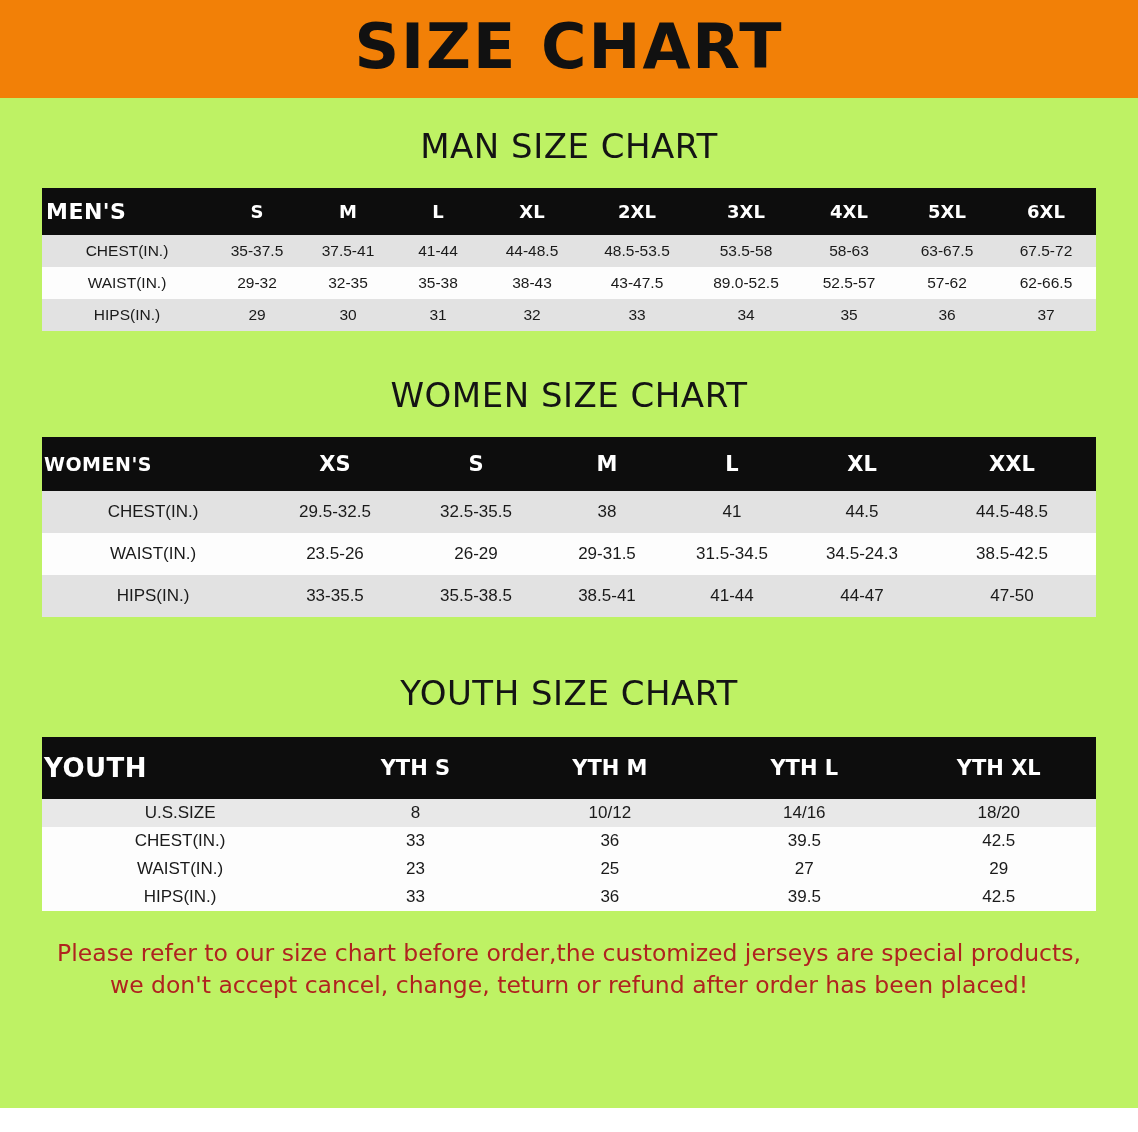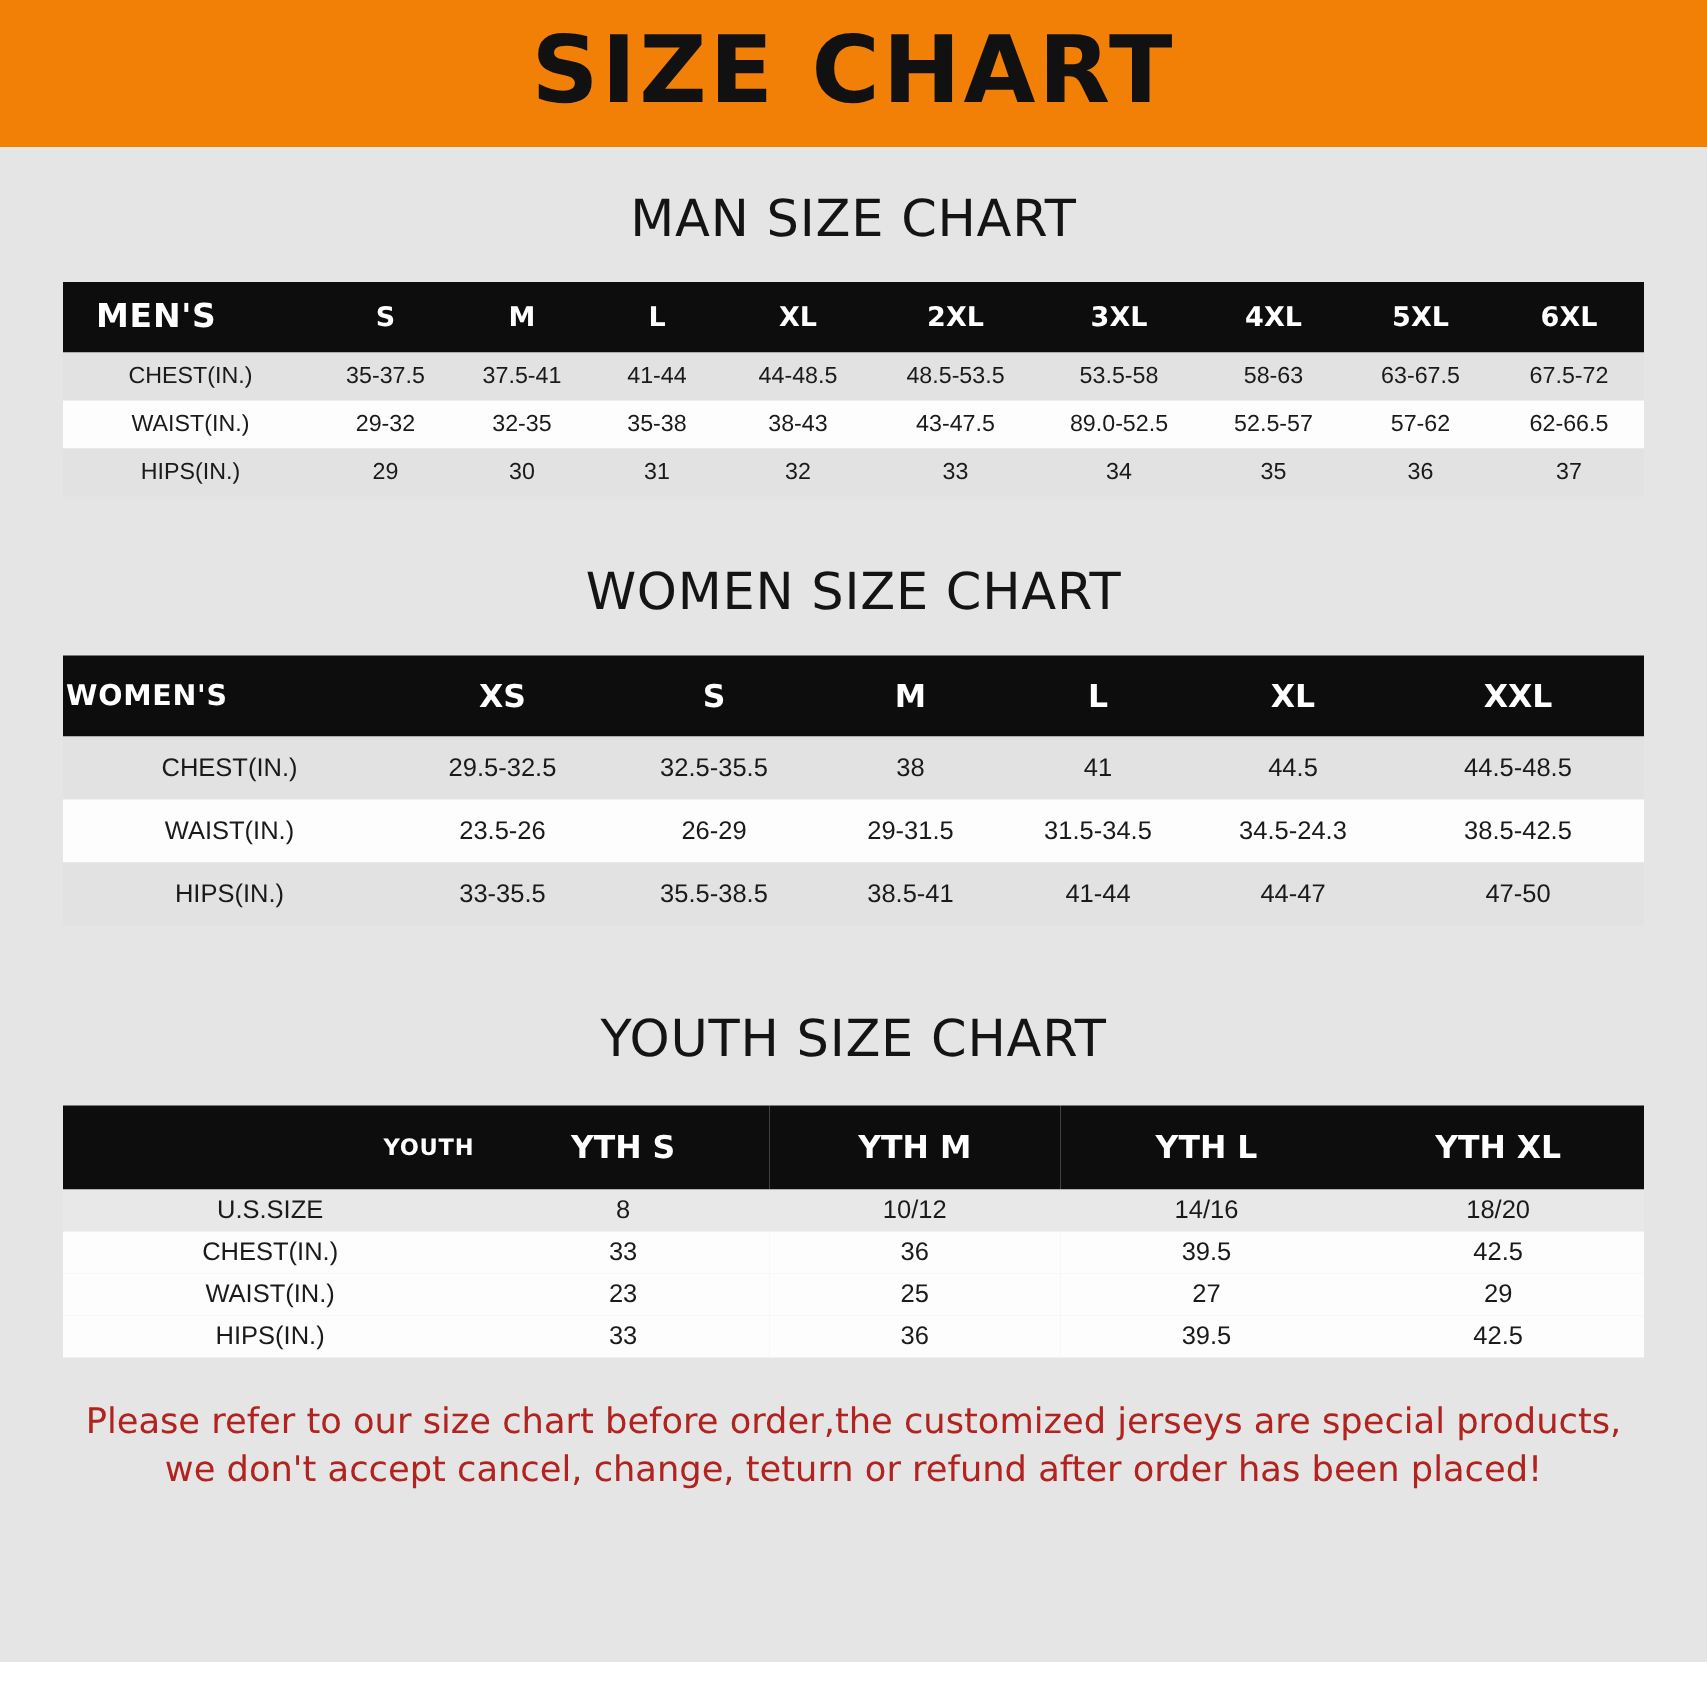--- a/index.html
+++ b/index.html
@@ -12,21 +12,21 @@
     height: 1132px;
     font-family: "Liberation Sans", sans-serif;
     color: #111111;
     overflow: hidden;
   }
 
   .page {
     width: 1138px;
     height: 1108px;
     position: relative;
-    background: #e5e5e5;
+    background: #bef264;
   }
 
   
   .banner {
     height: 98px;
     background: #f28007;
     display: flex;
     align-items: center;
     justify-content: center;
   }
@@ -66,21 +66,21 @@
     background: #0d0d0d;
     color: #ffffff;
     font-family: "DejaVu Sans", sans-serif;
     font-weight: bold;
     font-size: 19px;
     padding: 11px 2px;
     text-align: center;
   }
   thead th.rowhead {
     text-align: left;
-    padding-left: 22px;
+    padding-left: 4px;
     font-size: 21px;
     letter-spacing: 0.5px;
   }
   tbody td {
     font-family: "Liberation Sans", sans-serif;
     font-size: 16px;
     color: #1a1a1a;
     text-align: center;
     padding: 8px 2px;
   }
@@ -97,21 +97,21 @@
   #men-table thead th.rowhead { font-size: 22px; }
   #men-table tbody td { font-size: 15.5px; padding: 7px 1px; }
 
   
   #women-table thead th { font-size: 21px; padding: 15px 2px; }
   #women-table thead th.rowhead { font-size: 19px; }
   #women-table tbody td { font-size: 17px; padding: 11px 2px; }
 
   
   #youth-table thead th { font-size: 21px; padding: 16px 2px; }
-  #youth-table thead th.rowhead { font-size: 15px; text-align: right; }
+  #youth-table thead th.rowhead { font-size: 26px; }
   #youth-table tbody td { font-size: 17px; padding: 4px 2px; }
   #youth-table tbody tr td { background: #fdfdfd; }
   #youth-table tbody tr.shade td { background: #e8e8e8; }
 
   
   .note {
     margin: 26px 40px 0 40px;
     color: #b0231f;
     font-family: "DejaVu Sans", sans-serif;
     font-size: 23.5px;

